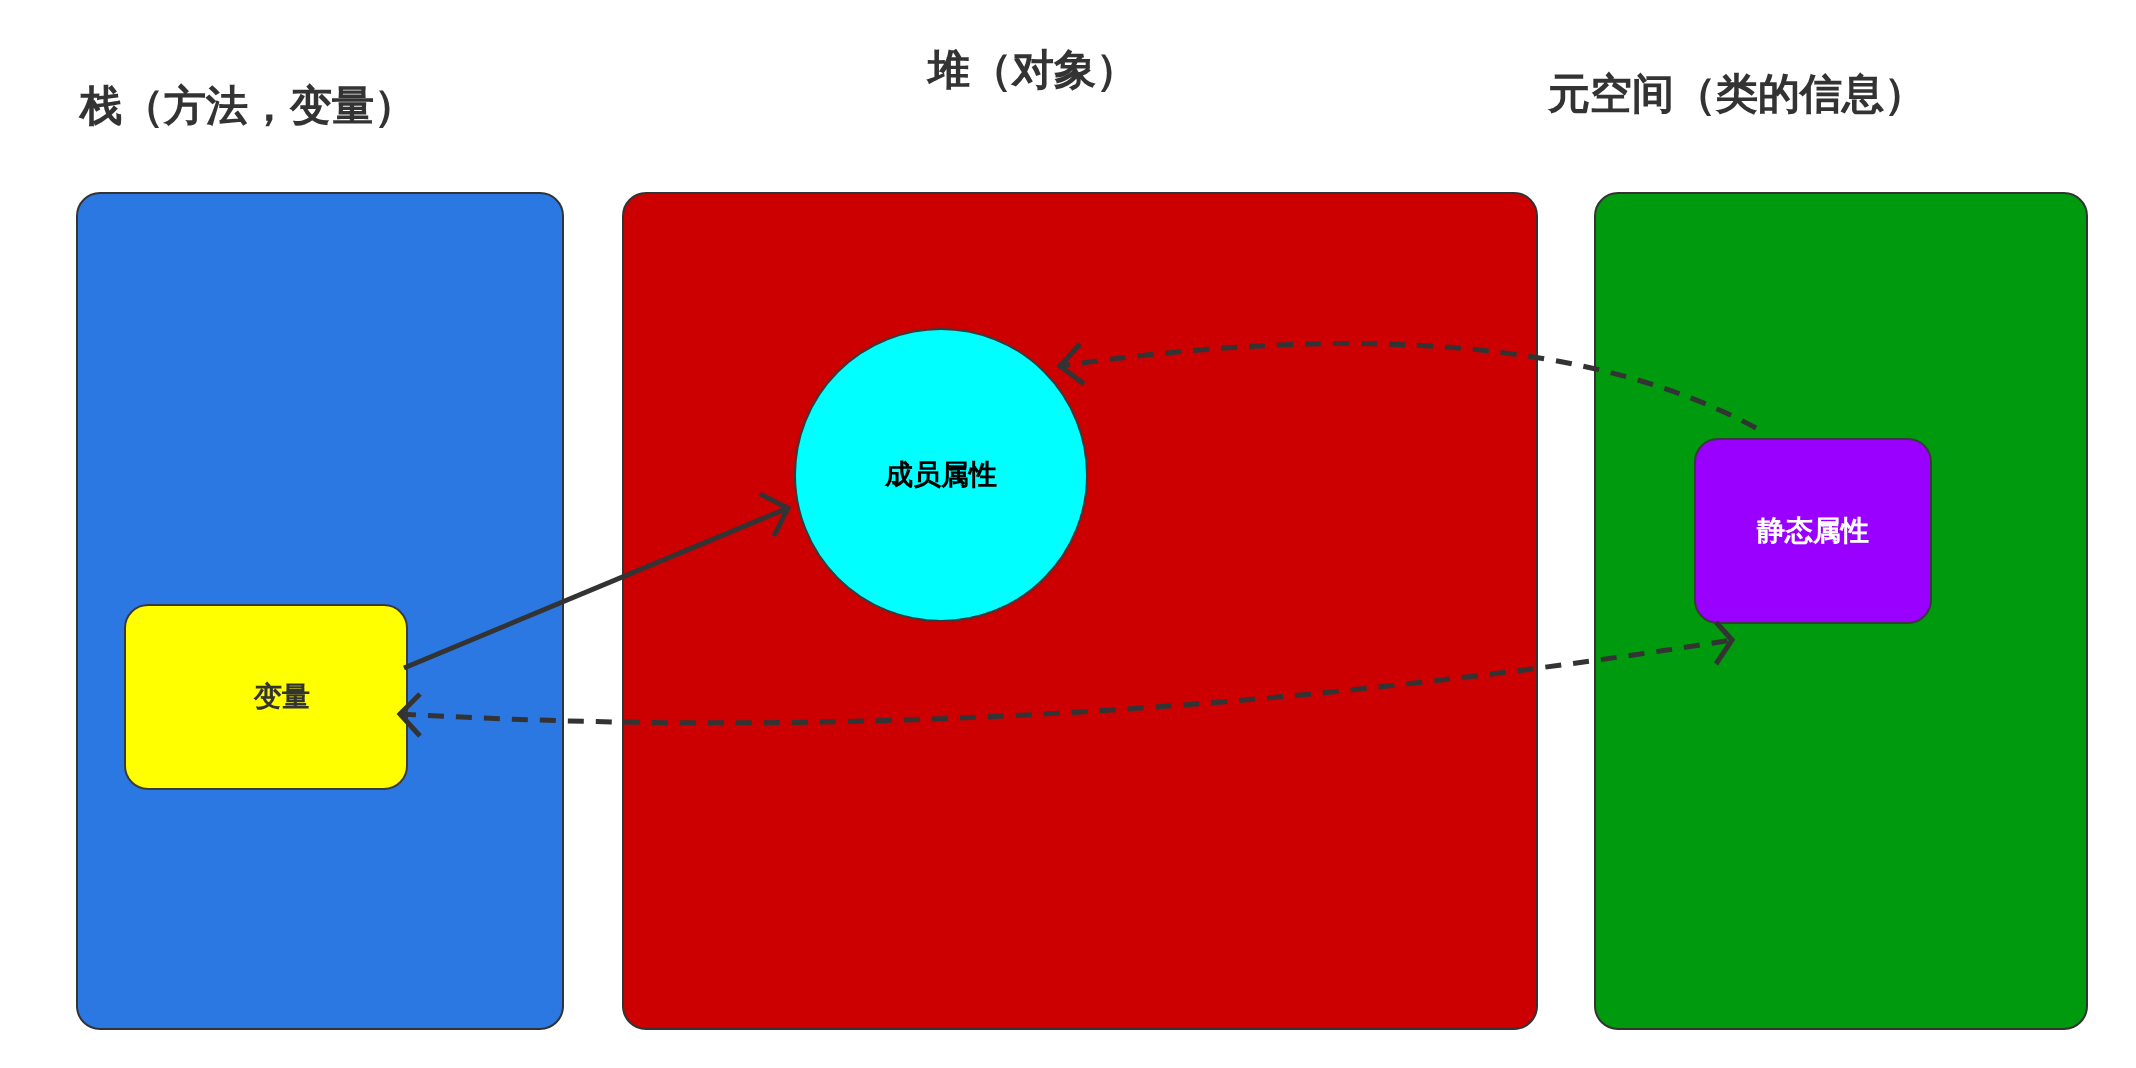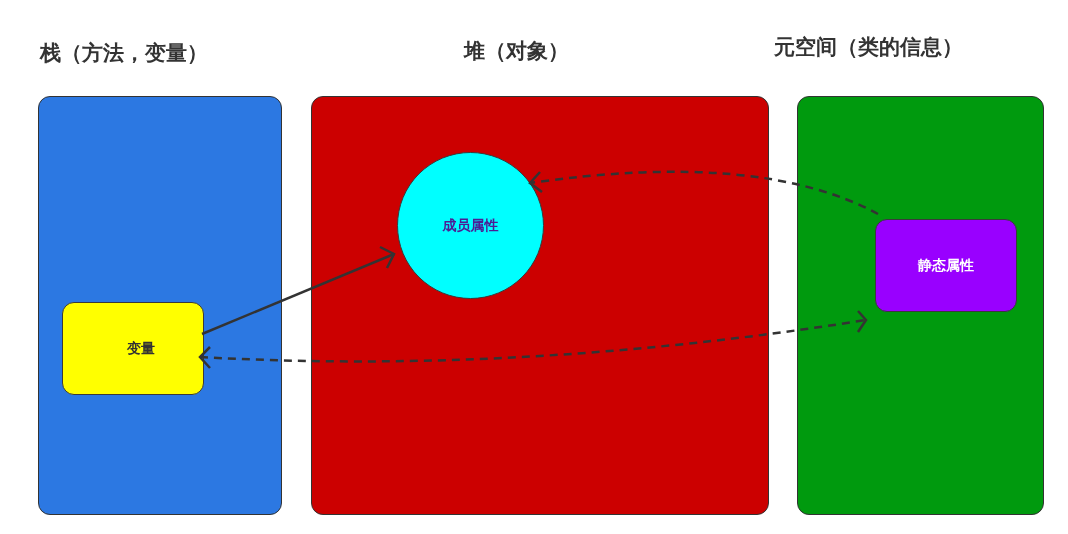--- a/index.html
+++ b/index.html
@@ -12,36 +12,36 @@
             display: flex; align-items: center; justify-content: center;
             font-weight: bold; font-size: 14px; }
     .rounded { border-radius: 12px; }
     .circle { border-radius: 50%; }
     svg.connectors { position: absolute; left: 0; top: 0; pointer-events: none; }
   </style>
 </head>
 <body>
 
 <div class="title" style="left:40px; top:38px;">栈（方法，变量）</div>
-<div class="title" style="left:464px; top:36px;">堆（对象）</div>
+<div class="title" style="left:464px; top:20px;">堆（对象）</div>
 <div class="title" style="left:774px; top:32px;">元空间（类的信息）</div>
 
 <div class="panel" style="left:38px; top:96px; width:244px; height:419px; background:#2c78e2;"></div>
 <div class="panel" style="left:311px; top:96px; width:458px; height:419px; background:#cc0000;"></div>
 <div class="panel" style="left:797px; top:96px; width:247px; height:419px; background:#009a0e;"></div>
 
 <div class="node rounded" style="left:62px; top:302px; width:142px; height:93px; background:#ffff00; color:#333333;padding-left:16px;">
   <span>变量</span>
 </div>
 
-<div class="node circle" style="left:397px; top:152px; width:147px; height:147px; background:#00ffff; color:#4c1d95;">
+<div class="node circle" style="left:397px; top:164px; width:147px; height:147px; background:#00ffff; color:#000000;">
   <span>成员属性</span>
 </div>
 
-<div class="node rounded" style="left:847px; top:219px; width:142px; height:93px; background:#9900ff; color:#ffffff;margin-left:28px;">
+<div class="node rounded" style="left:847px; top:219px; width:119px; height:93px; background:#9900ff; color:#ffffff;">
   <span>静态属性</span>
 </div>
 
 <svg class="connectors" width="1068" height="534" viewBox="0 0 1068 534">
 
   <g>
     <line x1="202" y1="334" x2="394" y2="254" stroke="#333333" stroke-width="2.5"></line>
     <polyline points="380,247 394,254 387,268" fill="none" stroke="#333333" stroke-width="2.5"></polyline>
   </g>
 

